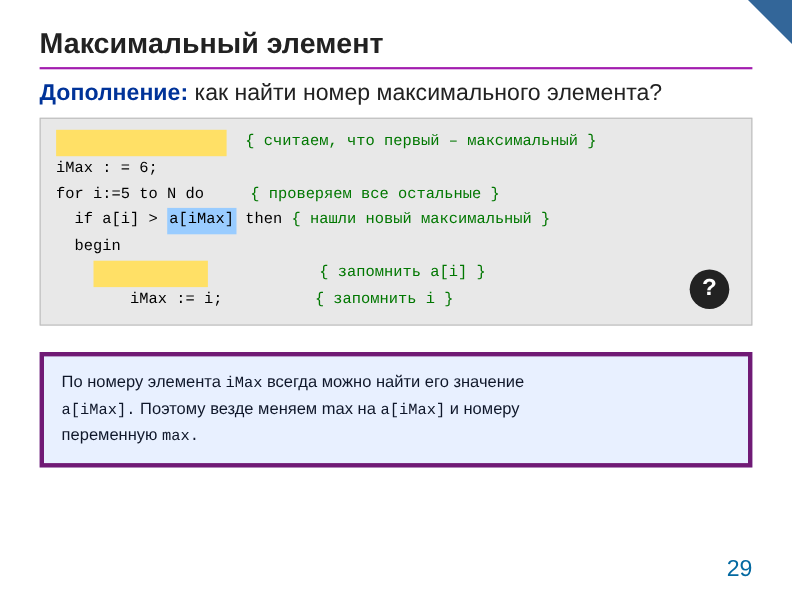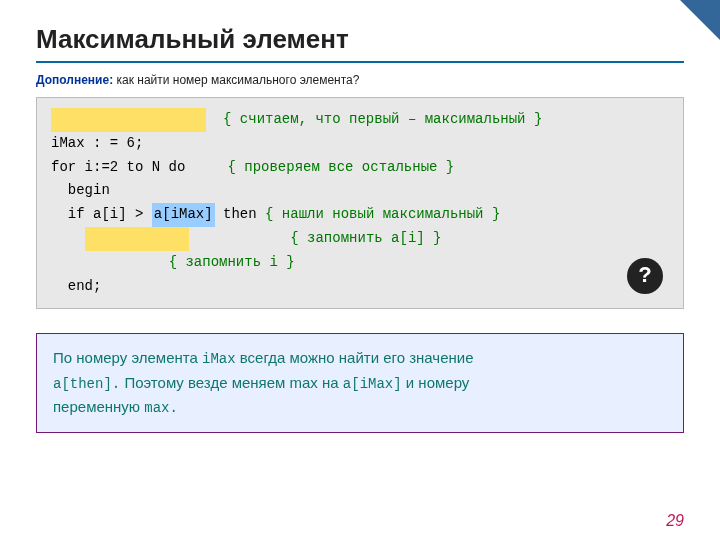--- a/index.html
+++ b/index.html
@@ -18,26 +18,26 @@
       height: 540px;
       padding: 24px 36px 20px 36px;
       position: relative;
     }
 
     .title {
       font-size: 26px;
       font-weight: bold;
       color: #222;
       margin-bottom: 10px;
-      border-bottom: 2px solid #0369a1;
+      border-bottom: 2px solid #a21caf;
       padding-bottom: 6px;
     }
 
     .subtitle {
-      font-size: 12px;
+      font-size: 21px;
       margin-bottom: 10px;
       color: #222;
     }
 
     .subtitle-bold {
       font-weight: bold;
       color: #003399;
     }
 
     .code-block {
@@ -66,25 +66,25 @@
       padding: 0 2px;
     }
 
     .highlight-blue {
       background: #99ccff;
       padding: 0 2px;
     }
 
     .info-box {
       background: #e8f0ff;
-      border: 1px solid #701a75;
+      border: 4px solid #701a75;
       padding: 12px 16px;
       font-size: 15px;
       line-height: 1.6;
-      color: #0f766e;
+      color: #0f172a;
       margin-top: 24px;
     }
 
     .inline-code {
       font-family: 'Courier New', Courier, monospace;
       font-size: 14px;
     }
 
     .question-bubble {
       display: inline-flex;
@@ -111,23 +111,22 @@
     .question-text {
       font-size: 18px;
       font-weight: bold;
       color: #222;
     }
 
     .page-number {
       position: absolute;
       right: 36px;
       bottom: 10px;
-      font-size: 16px;
-      color: #be185d;
-      font-style: italic;
+      font-size: 21px;
+      color: #0369a1;
     }
 
     .corner-accent {
       position: absolute;
       top: 0;
       right: 0;
       width: 40px;
       height: 40px;
     }
 
@@ -160,59 +159,57 @@
       <span class="highlight-yellow">&nbsp;&nbsp;&nbsp;&nbsp;&nbsp;&nbsp;&nbsp;&nbsp;&nbsp;&nbsp;&nbsp;&nbsp;&nbsp;&nbsp;&nbsp;&nbsp;&nbsp;&nbsp;</span>
       <span>&nbsp;&nbsp;</span>
       <span class="code-comment">{ считаем, что первый – максимальный }</span>
     </div>
 
     <div class="code-line">
       <span>iMax : = 6;</span>
     </div>
 
     <div class="code-line">
-      <span>for i:=2 to N do</span>
+      <span>for i:=5 to N do</span>
       <span>&nbsp;&nbsp;&nbsp;&nbsp;&nbsp;</span>
       <span class="code-comment">{ проверяем все остальные }</span>
     </div>
 
     <div class="code-line">
+      <span>  if a[i] &gt; </span><span class="highlight-blue">a[iMax]</span><span> then </span><span class="code-comment">{ нашли новый максимальный }</span>
+    </div>
+
+    <div class="code-line">
       <span>  begin</span>
-    </div>
-
-    <div class="code-line">
-      <span>  if a[i] &gt; </span><span class="highlight-blue">a[iMax]</span><span> then </span><span class="code-comment">{ нашли новый максимальный }</span>
     </div>
 
     <div class="code-line">
       <span>&nbsp;&nbsp;&nbsp;&nbsp;</span>
       <span class="highlight-yellow">&nbsp;&nbsp;&nbsp;&nbsp;&nbsp;&nbsp;&nbsp;&nbsp;&nbsp;&nbsp;&nbsp;&nbsp;</span>
       <span>&nbsp;&nbsp;&nbsp;&nbsp;&nbsp;&nbsp;&nbsp;&nbsp;&nbsp;&nbsp;&nbsp;&nbsp;</span>
       <span class="code-comment">{ запомнить a[i] }</span>
     </div>
 
     <div class="code-line">
       <span>&nbsp;&nbsp;&nbsp;&nbsp;</span>
+      <span>    iMax := i;</span>
       <span>&nbsp;&nbsp;&nbsp;&nbsp;&nbsp;&nbsp;&nbsp;&nbsp;&nbsp;&nbsp;</span>
       <span class="code-comment">{ запомнить i }</span>
     </div>
 
-    <div class="code-line">
-      <span>  end;</span>
-    </div>
 
     <div class="question-bubble">
       <div class="question-icon">
         <span>?</span>
       </div>
     </div>
 
   </div>
 
   <div class="info-box">
     <span>По номеру элемента </span><span class="inline-code">iMax</span><span> всегда можно найти его значение</span><br>
-    <span class="inline-code">a[then].</span><span> Поэтому везде меняем max на </span><span class="inline-code">a[iMax]</span><span> и номеру</span><br>
+    <span class="inline-code">a[iMax].</span><span> Поэтому везде меняем max на </span><span class="inline-code">a[iMax]</span><span> и номеру</span><br>
     <span>переменную </span><span class="inline-code">max.</span>
   </div>
 
   <div class="page-number">29</div>
 
 </div>
 
 </body></html>

